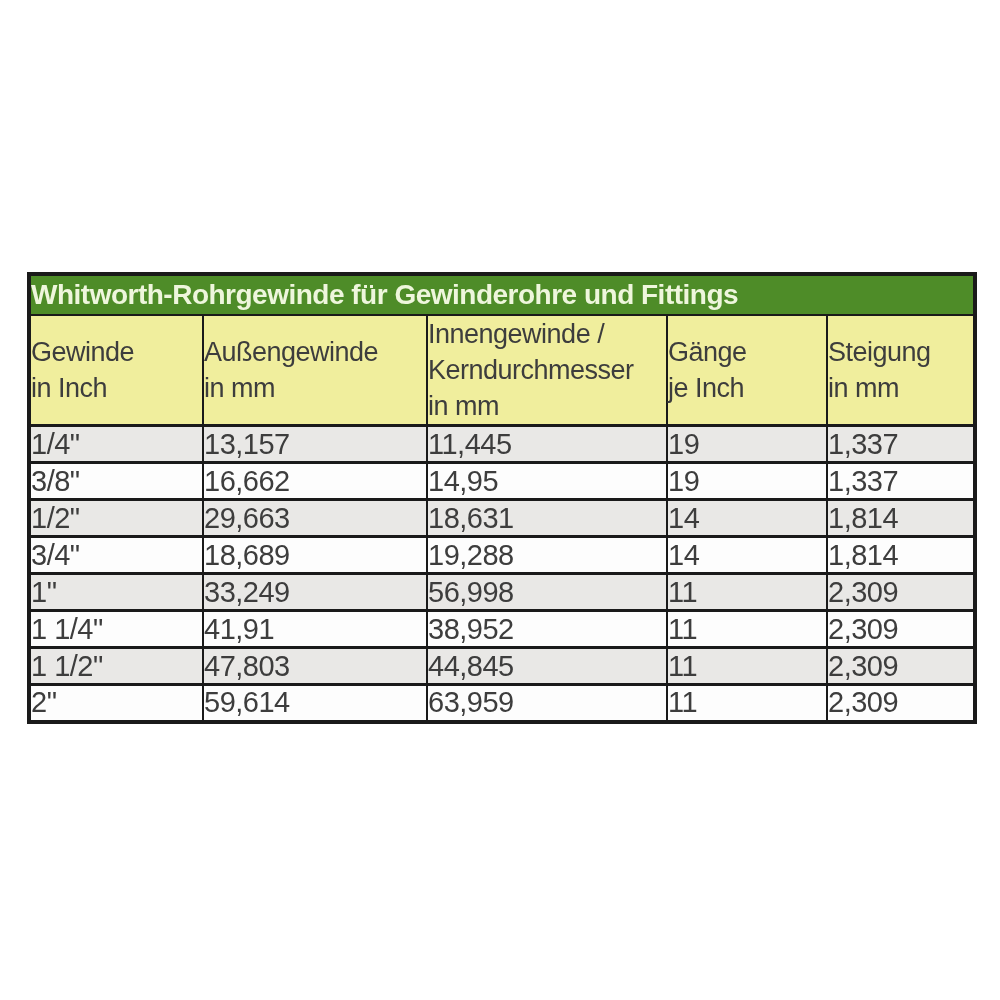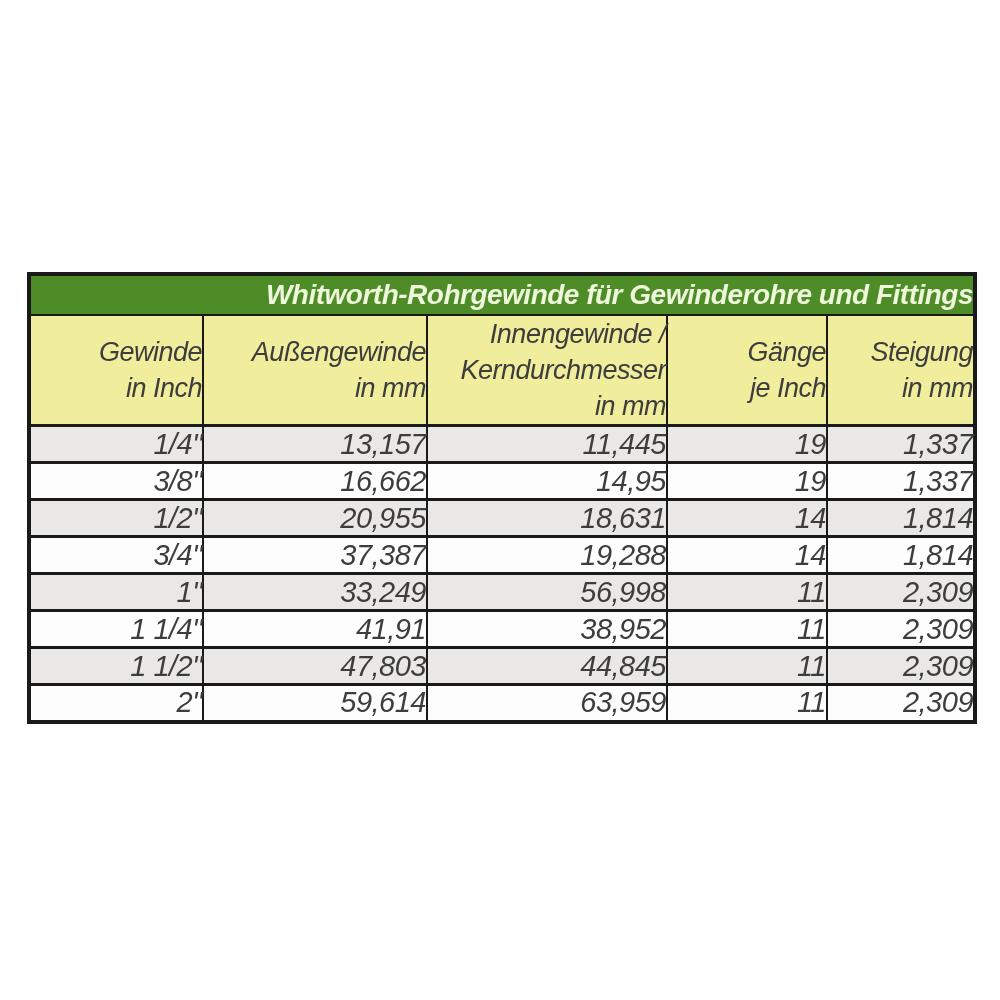--- a/index.html
+++ b/index.html
@@ -32,23 +32,22 @@
     table-layout: fixed;
     border: 4px solid var(--border);
   }
   col.c1 { width: 174px; }
   col.c2 { width: 224px; }
   col.c3 { width: 240px; }
   col.c4 { width: 160px; }
   col.c5 { width: 148px; }
   th, td {
     border: 2px solid var(--border);
-    text-align: right;
+    text-align: left;
     vertical-align: middle;
-    font-style: italic;
   }
   .title-cell {
     background: var(--green);
     color: var(--title-text);
     font-weight: bold;
     font-size: 28px;
     letter-spacing: -0.5px;
     height: 41px;
     border-bottom-width: 2px;
   }
@@ -123,28 +122,28 @@
         </tr>
         <tr>
           <td>3/8"</td>
           <td>16,662</td>
           <td>14,95</td>
           <td>19</td>
           <td>1,337</td>
         </tr>
         <tr>
           <td>1/2"</td>
-          <td>20,955</td>
+          <td>29,663</td>
           <td>18,631</td>
           <td>14</td>
           <td>1,814</td>
         </tr>
         <tr>
           <td>3/4"</td>
-          <td>37,387</td>
+          <td>18,689</td>
           <td>19,288</td>
           <td>14</td>
           <td>1,814</td>
         </tr>
         <tr>
           <td>1"</td>
           <td>33,249</td>
           <td>56,998</td>
           <td>11</td>
           <td>2,309</td>

